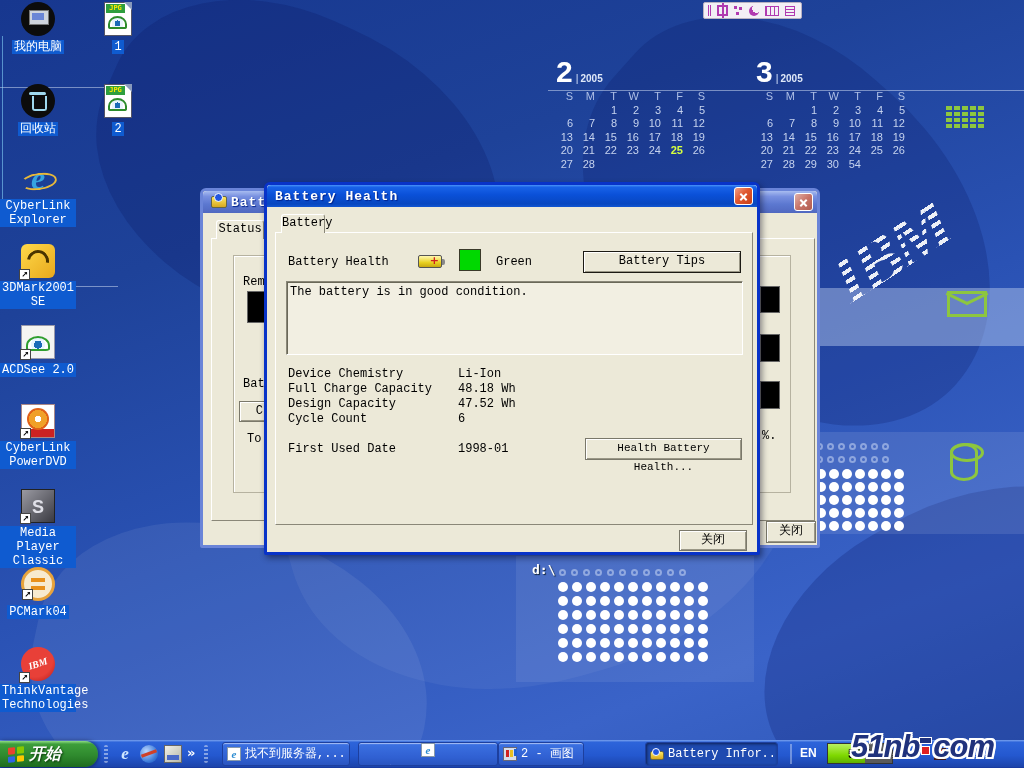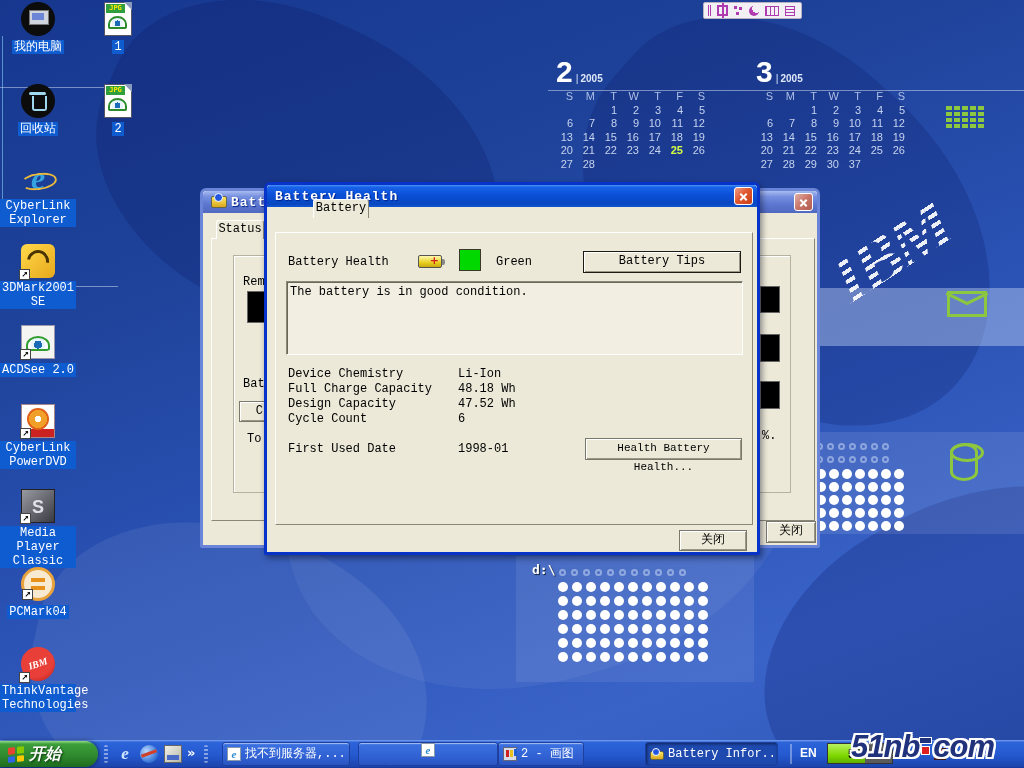--- a/index.html
+++ b/index.html
@@ -291,21 +291,21 @@
         <span class="cal-cell">21</span>
         <span class="cal-cell">22</span>
         <span class="cal-cell">23</span>
         <span class="cal-cell">24</span>
         <span class="cal-cell">25</span>
         <span class="cal-cell">26</span>
         <span class="cal-cell">27</span>
         <span class="cal-cell">28</span>
         <span class="cal-cell">29</span>
         <span class="cal-cell">30</span>
-        <span class="cal-cell">37</span>
+        <span class="cal-cell">54</span>
         <span class="cal-cell"></span>
         <span class="cal-cell"></span>
       </div>
   </div>
 
   <div class="wp-grid-icon"></div>
   <div class="wp-mail-icon"></div>
   <div class="wp-cyl-icon"></div>
   <div class="ibm-logo">IBM</div>
 
@@ -532,21 +532,21 @@
     <div class="blackbox" style="left:557px;top:190px;width:20px;height:28px;"></div>
     <div class="dlg-text" style="left:559px;top:238px;">%.</div>
     <div class="btn" style="left:563px;top:330px;width:50px;height:22px;">关闭</div>
   </div>
 
   <div class="win win-border-active" style="left:264px;top:182px;width:496px;height:373px;z-index:20;">
     <div class="titlebar">
       <span class="title-text">Battery Health</span>
       <span class="xbtn"></span>
     </div>
-    <div class="tab" style="left:14px;top:14px;width:56px;height:19px;margin-left:32px;">Battery</div>
+    <div class="tab" style="left:14px;top:29px;width:44px;height:19px;">Battery</div>
     <div class="panel" style="left:8px;top:47px;width:478px;height:293px;"></div>
 
     <div class="dlg-text" style="left:21px;top:70px;">Battery Health</div>
     <div class="health-batt-icon" style="left:151px;top:70px;"></div>
     <div class="health-square" style="left:192px;top:64px;"></div>
     <div class="dlg-text" style="left:229px;top:70px;">Green</div>
     <div class="btn default" style="left:316px;top:66px;width:158px;height:22px;">Battery Tips</div>
 
     <div class="sunken" style="left:19px;top:96px;width:457px;height:74px;">
       <div class="dlg-text" style="left:3px;top:3px;">The battery is in good condition.</div>

